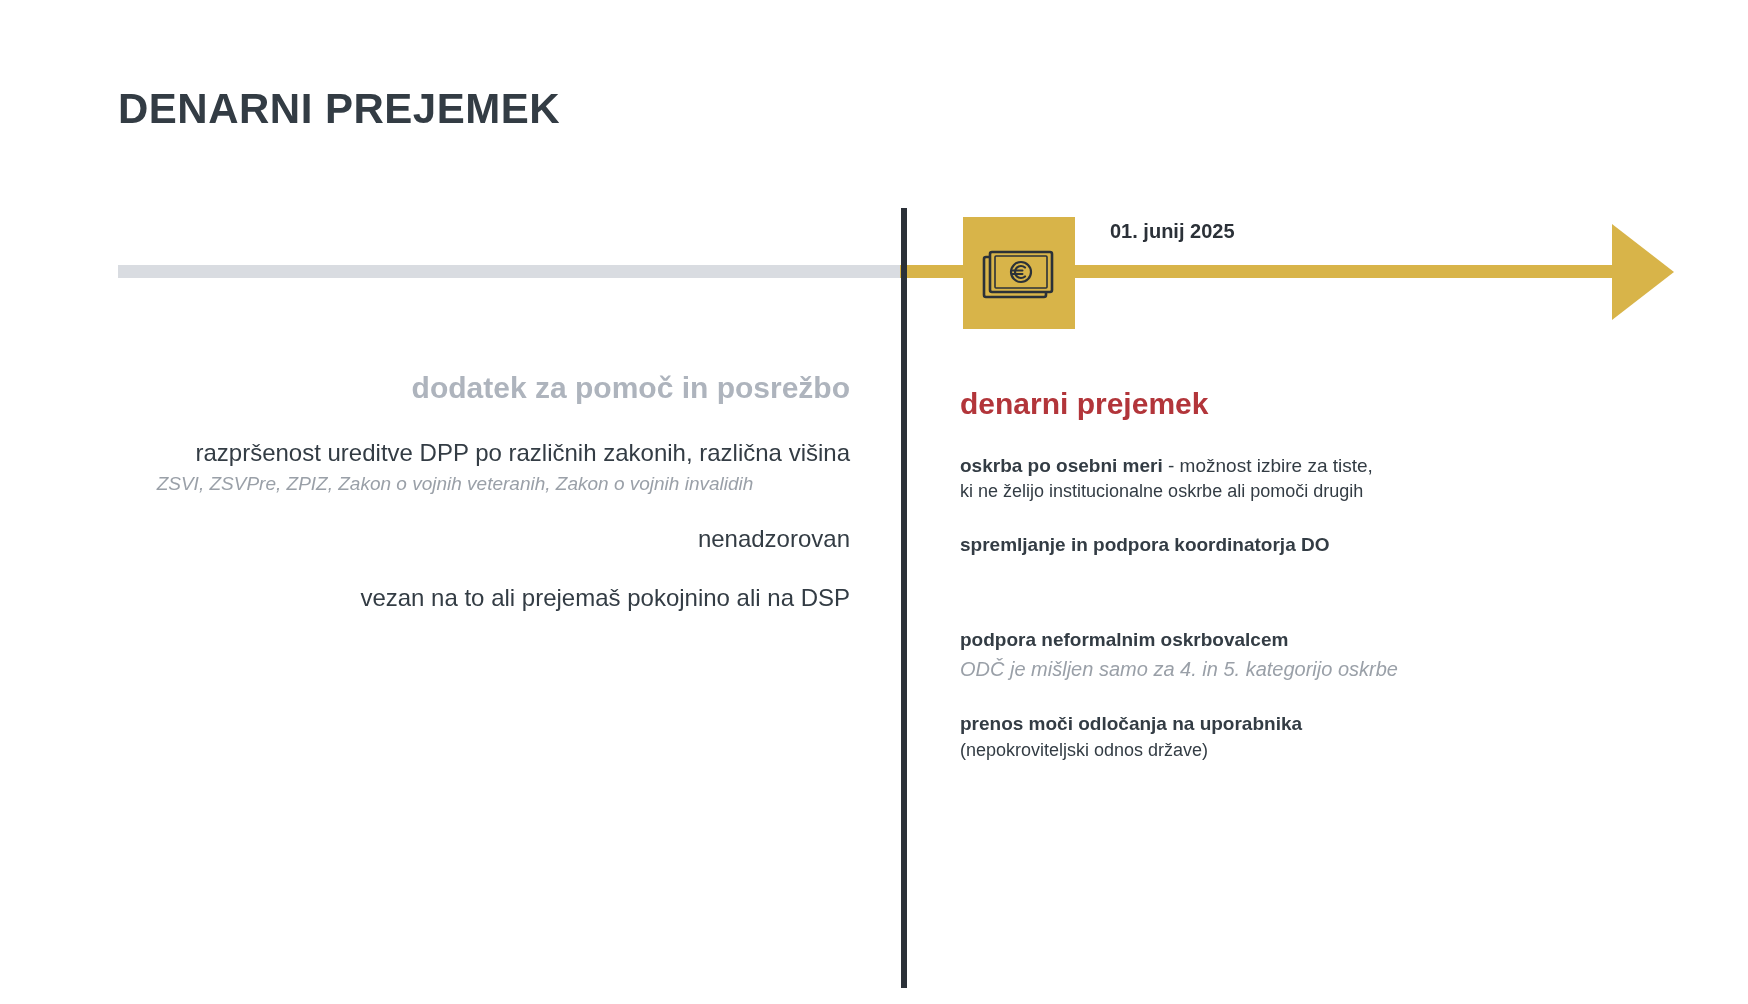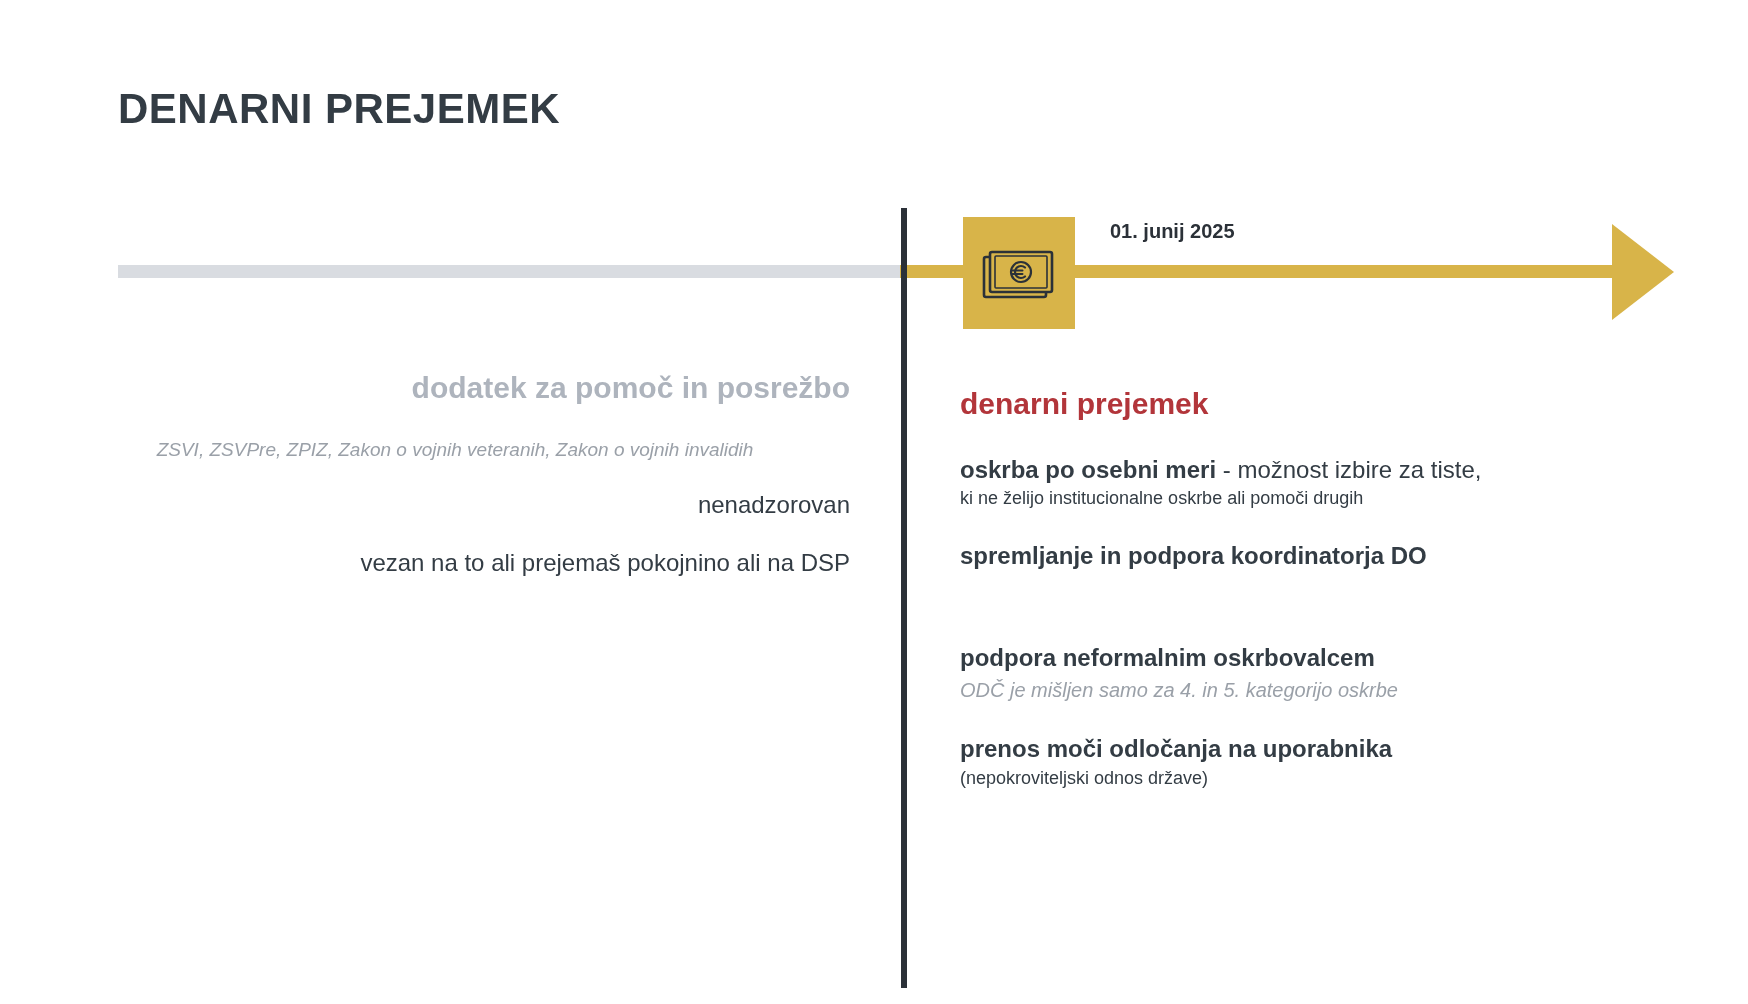--- a/index.html
+++ b/index.html
@@ -132,21 +132,21 @@
   #right-heading {
     font-size: 30px;
     font-weight: bold;
     color: #b2353a;
     margin-bottom: 30px;
     line-height: 1.25;
   }
   .right-entry { margin-bottom: 28px; }
   .right-entry.gap { margin-bottom: 68px; }
   .right-entry-main {
-    font-size: 24px;
+    font-size: 19px;
     color: #333c44;
     line-height: 1.4;
   }
   .right-entry-main b { font-weight: bold; }
   .right-entry-sub {
     font-size: 20px;
     font-style: italic;
     color: #9aa0a8;
     line-height: 1.4;
     margin-top: 2px;
@@ -185,20 +185,21 @@
     </span>
   </div>
 
   <div id="milestone-date">01. junij 2025</div>
 </div>
 
 <div id="left-column">
   <div id="left-heading">dodatek za pomoč in posrežbo</div>
 
   <div class="left-entry">
+    <div class="left-entry-main">razpršenost ureditve DPP po različnih zakonih, različna višina</div>
     <div class="left-entry-sub">ZSVI, ZSVPre, ZPIZ, Zakon o vojnih veteranih, Zakon o vojnih invalidih</div>
   </div>
 
   <div class="left-entry">
     <div class="left-entry-main">nenadzorovan</div>
   </div>
 
   <div class="left-entry">
     <div class="left-entry-main">vezan na to ali prejemaš pokojnino ali na DSP</div>
   </div>

